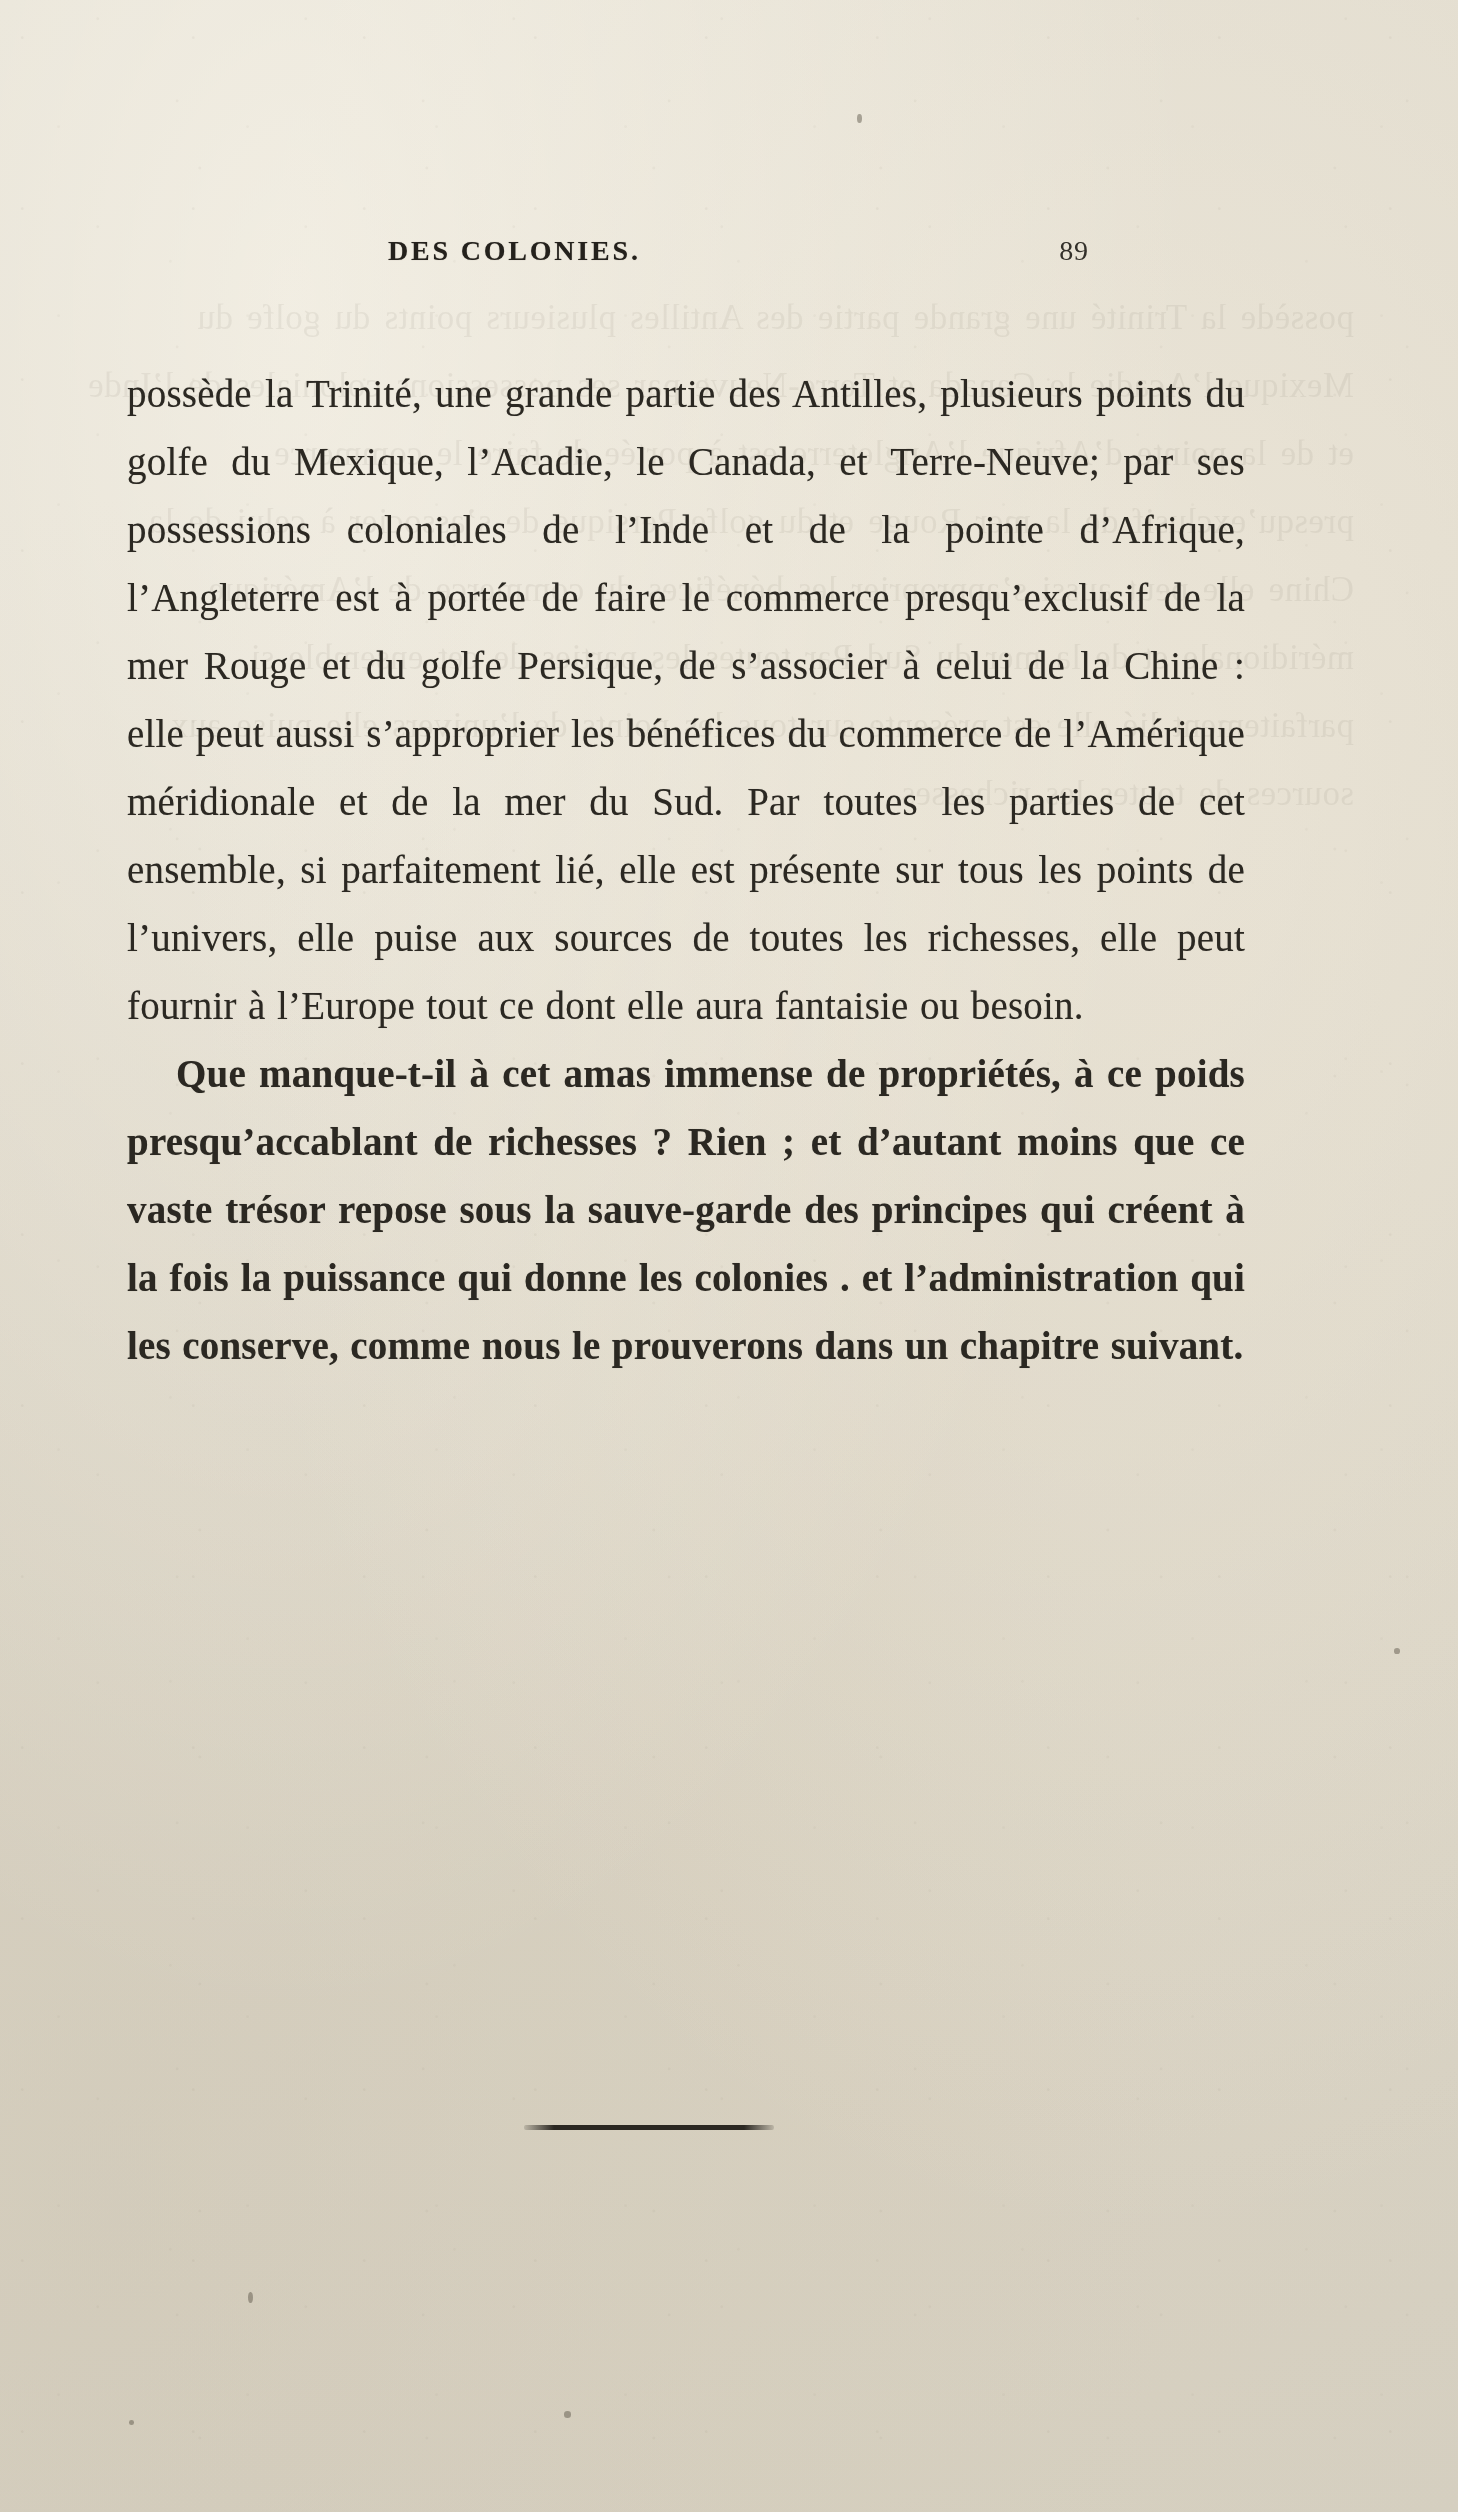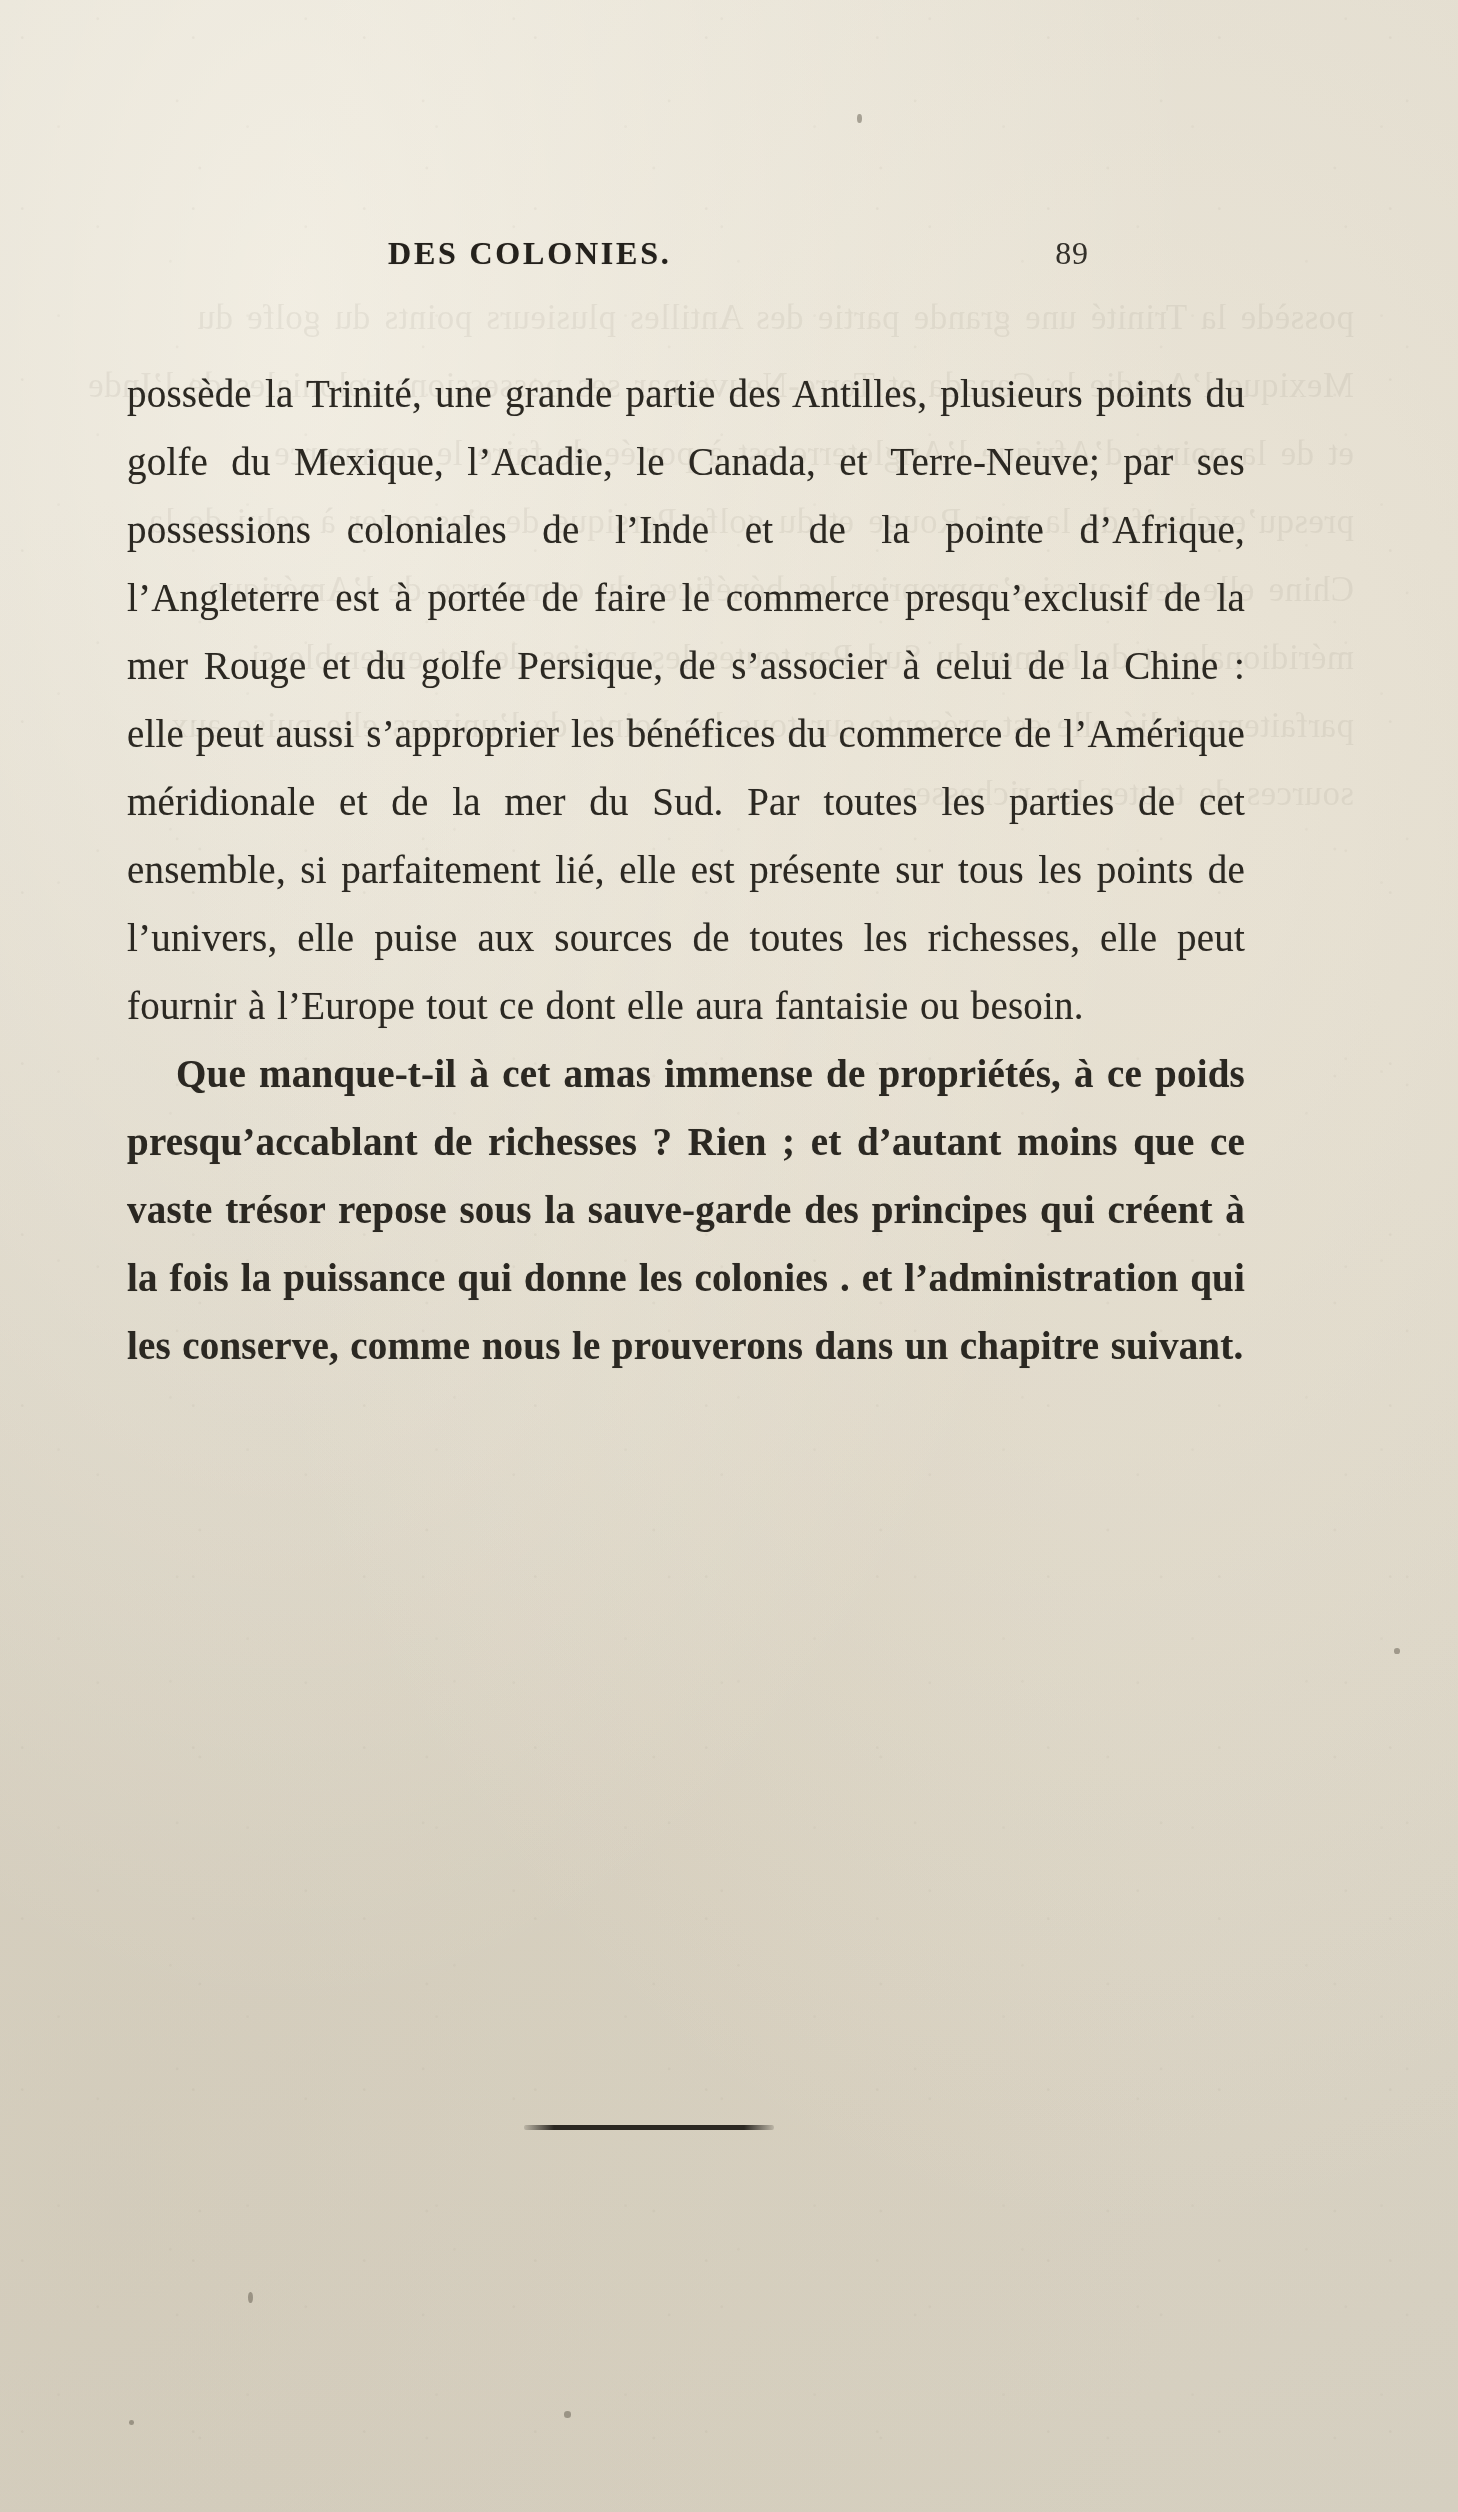--- a/index.html
+++ b/index.html
@@ -69,28 +69,28 @@
     position: absolute;
     left: 388px;
     top: 235px;
     width: 701px;
     display: flex;
     align-items: baseline;
     justify-content: space-between;
     color: #2e2a24;
   }
   .header-title {
-    font-size: 32px;
+    font-size: 28px;
     letter-spacing: 2.8px;
     font-weight: 600;
     color: #24211c;
     text-shadow: 0 0 0.9px rgba(60,55,45,0.4);
   }
   .header-folio {
-    font-size: 32px;
+    font-size: 28px;
     color: #33302a;
     letter-spacing: 0.9px;
   }
 
   .body-text {
     position: absolute;
     left: 95px;
     top: 360px;
     width: 1118px;
     color: #2b2822;

